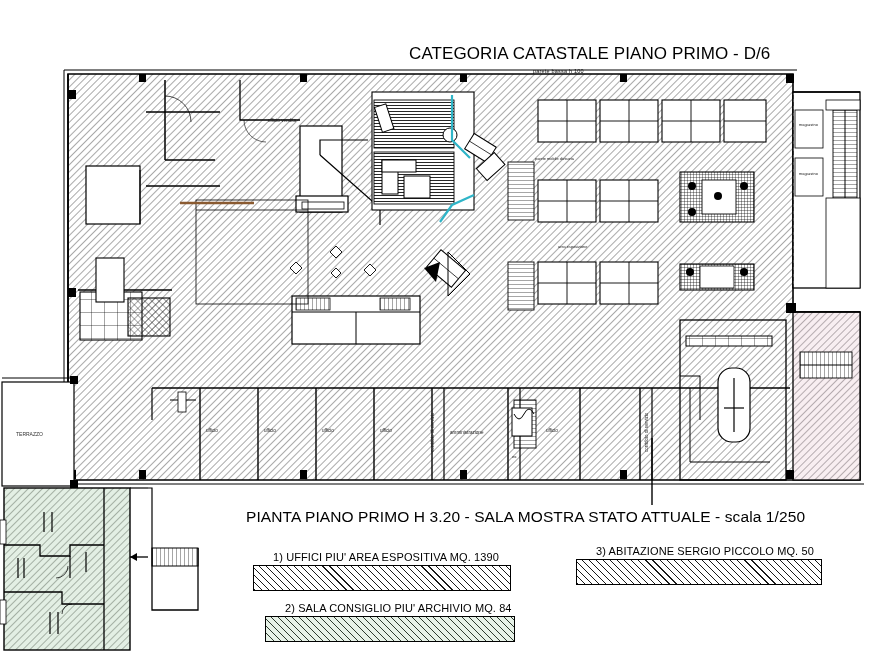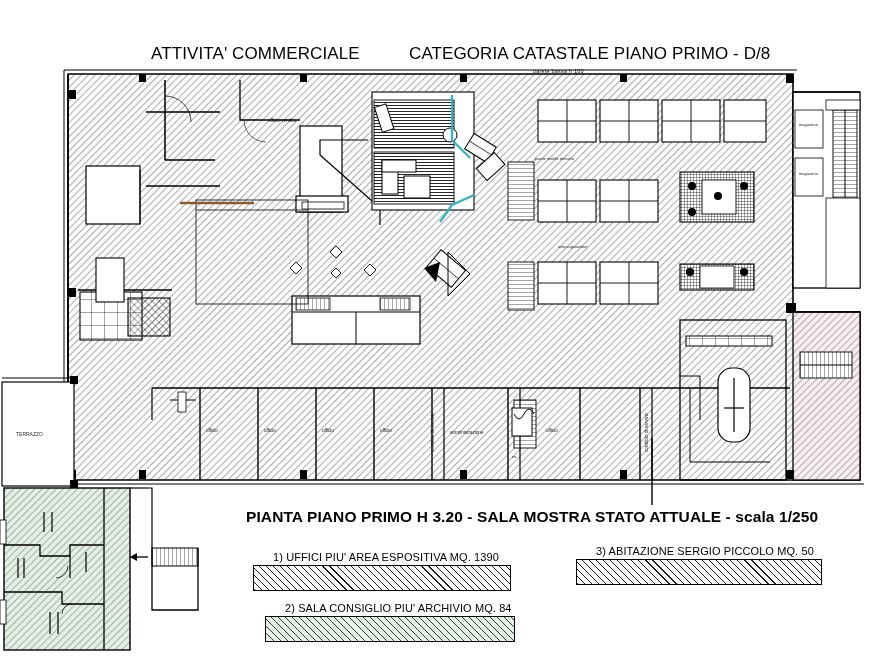--- a/index.html
+++ b/index.html
@@ -58,21 +58,21 @@
     width: 893px;
     height: 670px;
   }
 
   
   .plan-caption {
     position: absolute;
     left: 246px;
     top: 508px;
     font-size: 15.5px;
-    font-weight: bold;
+    font-weight: normal;
     white-space: nowrap;
     letter-spacing: .1px;
     text-align: right;
   }
 
   
   .legend-item { position: absolute; }
   .legend-label {
     font-size: 11px;
     white-space: nowrap;
@@ -106,22 +106,21 @@
   .lbl-terrazzo {
     font-size: 5px;
     fill: #333;
     font-family: "Liberation Sans", sans-serif;
   }
 </style>
 </head>
 <body>
 
 <div class="title-row">
-  <div class="title-left">ATTIVITA' COMMERCIALE</div>
-  <div class="title-right">CATEGORIA CATASTALE PIANO PRIMO - D/8</div>
+  <div class="title-right">CATEGORIA CATASTALE PIANO PRIMO - D/6</div>
 </div>
 <div class="wall-note">parete bassa h 100</div>
 
 <svg id="plan-svg" viewBox="0 0 893 670">
   <defs>
 
     <pattern id="hatch45" width="5" height="5" patternUnits="userSpaceOnUse" patternTransform="rotate(45)">
       <line x1="0" y1="0" x2="0" y2="5" stroke="#1a1a1a" stroke-width="0.75"></line>
     </pattern>
     <pattern id="hatch45g" width="5" height="5" patternUnits="userSpaceOnUse" patternTransform="rotate(45)">

